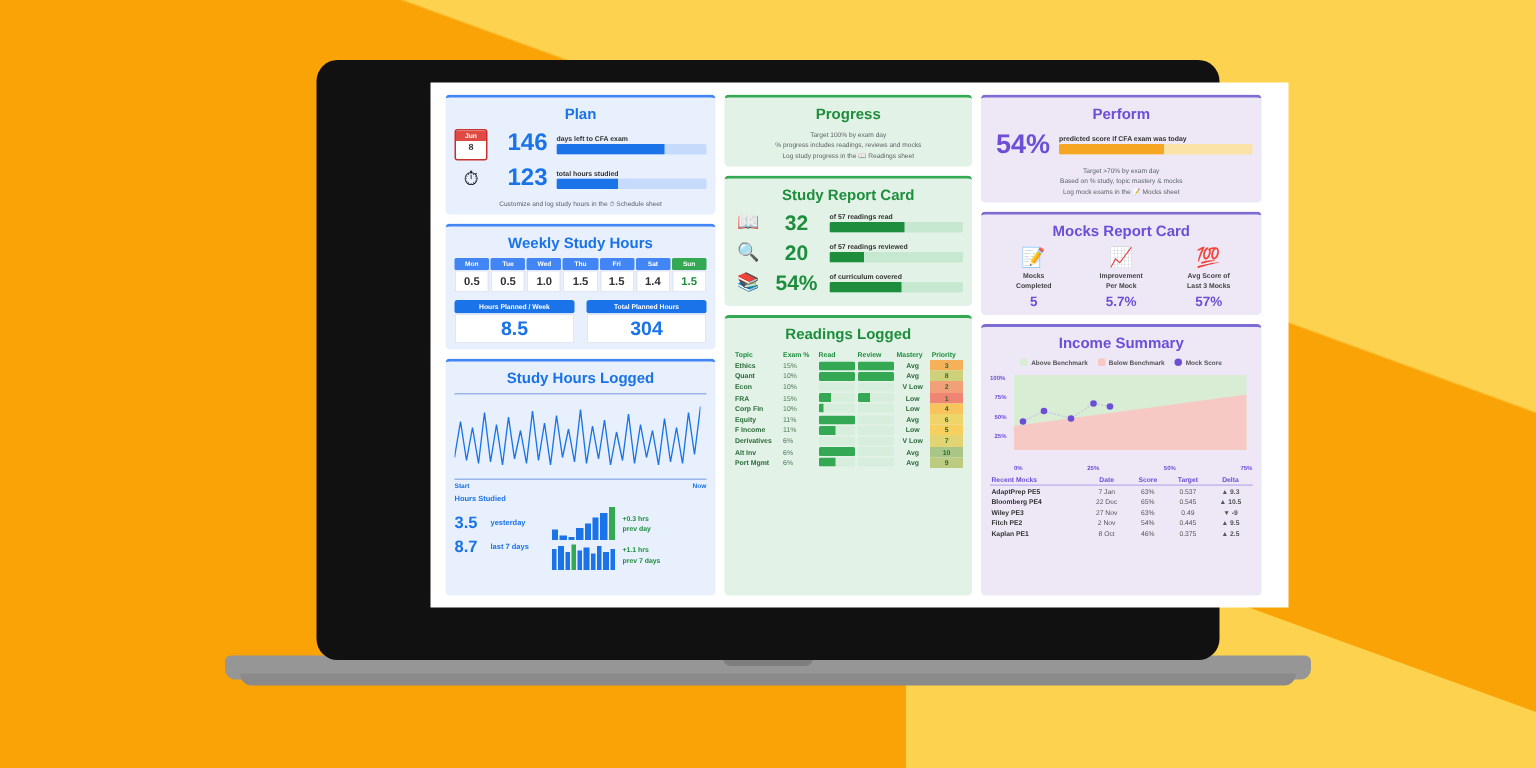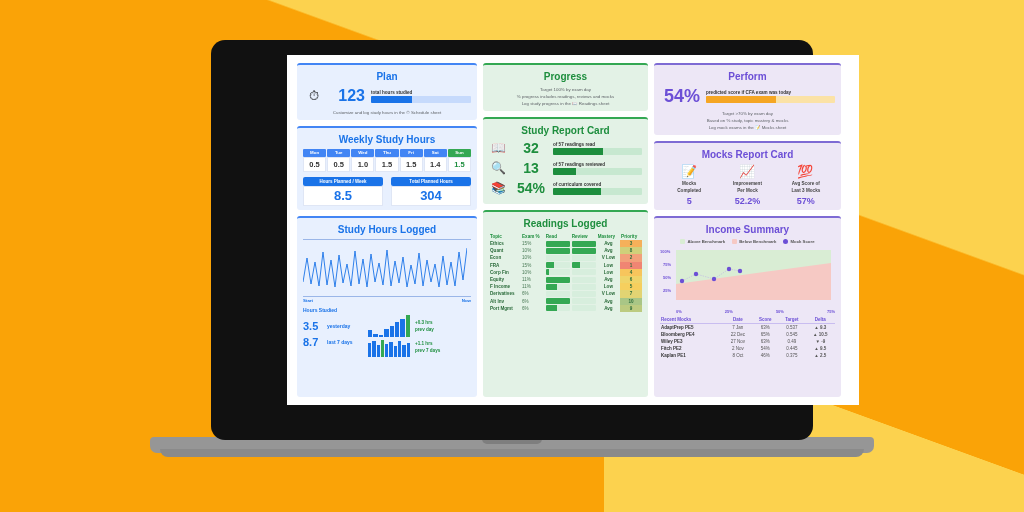--- a/index.html
+++ b/index.html
@@ -110,20 +110,35 @@
     <div class="notch"></div>
     <div class="lid">
       <div class="screen">
         <div class="dash">
 
           <div class="col col-a">
 
             <div class="card blue">
               <div class="ttl t-blue">Plan</div>
               <div class="plan-row">
+                <div class="ico">
+                  <div class="cal">
+                    <div class="m">Jun</div>
+                    <div class="d">8</div>
+                  </div>
+                </div>
+                <div class="bignum">146</div>
+                <div class="bartxt">
+                  <div class="blabel">days left to CFA exam</div>
+                  <div class="bar">
+                      <i style="width:72%"></i>
+                    </div>
+                </div>
+              </div>
+              <div class="plan-row">
                 <div class="ico">⏱</div>
                 <div class="bignum">123</div>
                 <div class="bartxt">
                   <div class="blabel">total hours studied</div>
                   <div class="bar">
                       <i style="width:41%"></i>
                     </div>
                 </div>
               </div>
               <div class="foot">Customize and log study hours in the ⏱ Schedule sheet</div>
@@ -270,21 +285,21 @@
                 <div class="src-n">32</div>
                 <div class="bartxt">
                   <div class="blabel">of 57 readings read</div>
                   <div class="bar g">
                       <i style="width:56%"></i>
                     </div>
                 </div>
               </div>
               <div class="src-row">
                 <div class="src-i">🔍</div>
-                <div class="src-n">13</div>
+                <div class="src-n">20</div>
                 <div class="bartxt">
                   <div class="blabel">of 57 readings reviewed</div>
                   <div class="bar g">
                       <i style="width:26%"></i>
                     </div>
                 </div>
               </div>
               <div class="src-row">
                 <div class="src-i">📚</div>
                 <div class="src-n">54%</div>
@@ -500,21 +515,21 @@
               <div class="ttl t-purple">Mocks Report Card</div>
               <div class="mrc">
                 <div>
                   <div class="i">📝</div>
                   <div class="l">Mocks<br>Completed</div>
                   <div class="v">5</div>
                 </div>
                 <div>
                   <div class="i">📈</div>
                   <div class="l">Improvement<br>Per Mock</div>
-                  <div class="v">52.2%</div>
+                  <div class="v">5.7%</div>
                 </div>
                 <div>
                   <div class="i">💯</div>
                   <div class="l">Avg Score of<br>Last 3 Mocks</div>
                   <div class="v">57%</div>
                 </div>
               </div>
             </div>
 
             <div class="card purple" style="flex:1">

